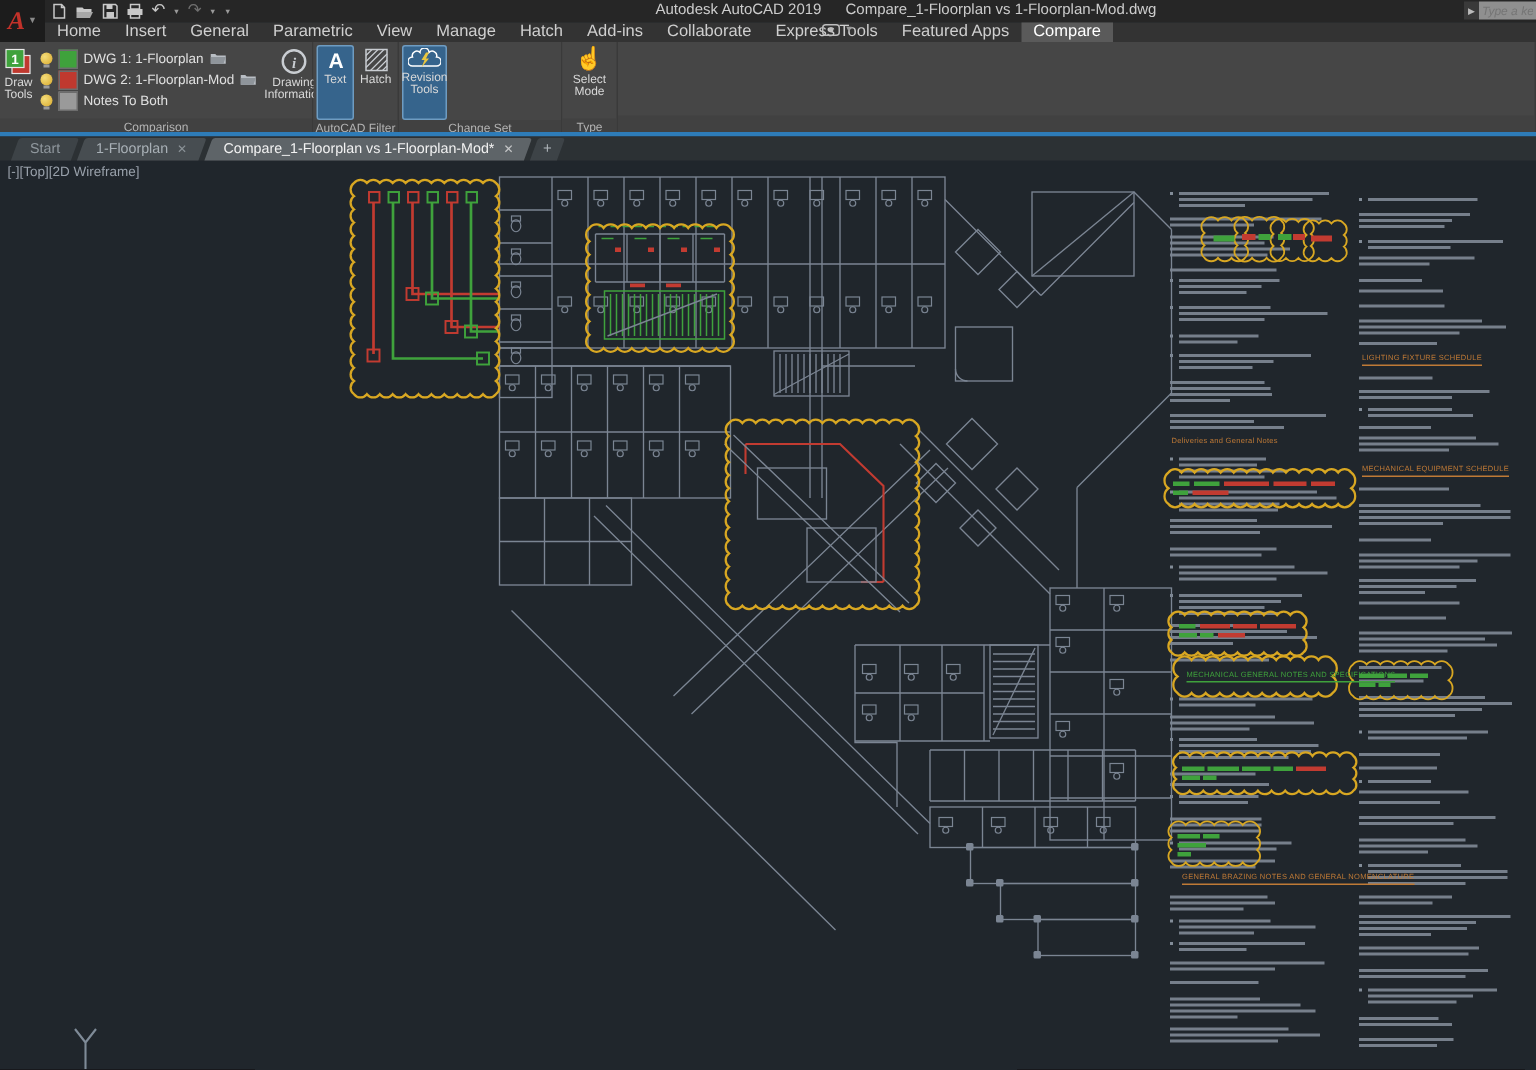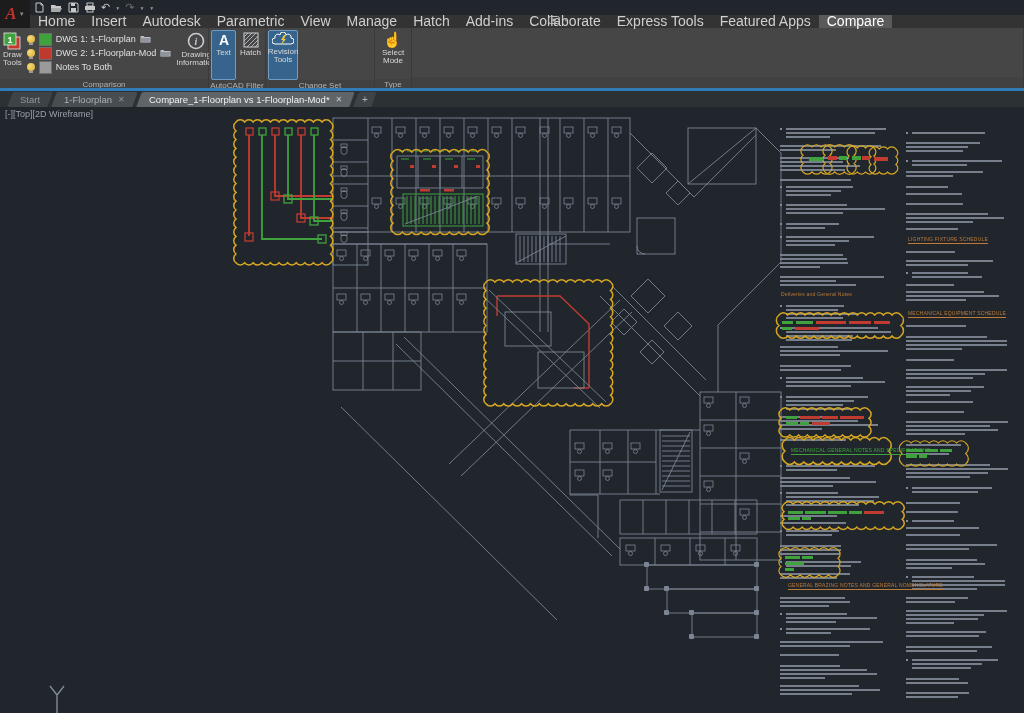--- a/index.html
+++ b/index.html
@@ -17,21 +17,21 @@
   #qat .txticon{font-size:11px;line-height:11px;}
   #qat .dim{color:#6f6f6f;}
   #qat .mini{font-size:5px;color:#9a9a9a;}
   #titles{position:absolute;left:437px;top:1px;display:flex;gap:16px;color:#cccccc;font-size:10px;white-space:nowrap;}
   #search{position:absolute;right:0;top:1px;display:flex;height:12px;z-index:21;}
   #search .btn{width:10px;background:#3a3a3a;color:#bbb;font-size:6px;display:flex;align-items:center;justify-content:center;}
   #search input{width:34px;height:12px;border:0;background:#8f8f8f;font-style:italic;font-size:8px;
       color:#2e2e2e;padding:0 2px;font-family:"Liberation Sans",sans-serif;outline:none;}
   
   #ribbon-tabs{position:absolute;left:30px;top:15px;height:13px;display:flex;z-index:21;}
-  .rtab{padding:0 8px;font-size:14px;line-height:13px;color:#cfcfcf;}
+  .rtab{padding:0 8px;font-size:11px;line-height:13px;color:#cfcfcf;}
   .rtab.active{background:#5a5a5a;color:#ffffff;}
   #screencast{position:absolute;left:548px;top:16px;display:flex;align-items:center;gap:3px;z-index:21;color:#bdbdbd;}
   #screencast .caret{font-size:6px;color:#9a9a9a;}
   
   #ribbon{position:absolute;left:0;top:28px;width:1024px;height:60px;background:#464646;z-index:20;display:flex;}
   .panel{display:flex;flex-direction:column;border-right:1px solid #3a3a3a;background:#464646;}
   .panel .content{flex:1;display:flex;align-items:flex-start;padding:2px 2px 0 2px;}
   .panel .plabel{height:11px;font-size:8px;color:#b3b3b3;text-align:center;line-height:11px;background:#414141;}
   .bigbtn{width:30px;min-height:47px;display:flex;flex-direction:column;align-items:center;gap:1px;
           font-size:8px;color:#d8d8d8;text-align:center;line-height:8px;padding:2px 1px 0 1px;border-radius:2px;}
@@ -525,20 +525,30 @@
       <div class="chip" style="left: 788px; top: 517px; width: 12px; height: 3px; background: rgb(63, 162, 60);"></div>
       <div class="chip" style="left: 802px; top: 517px; width: 9px; height: 3px; background: rgb(63, 162, 60);"></div>
       <div class="chip" style="left: 785px; top: 556px; width: 15px; height: 3px; background: rgb(63, 162, 60);"></div>
       <div class="chip" style="left: 802px; top: 556px; width: 11px; height: 3px; background: rgb(63, 162, 60);"></div>
       <div class="chip" style="left: 785px; top: 562px; width: 19px; height: 3px; background: rgb(63, 162, 60);"></div>
       <div class="chip" style="left: 785px; top: 568px; width: 9px; height: 3px; background: rgb(63, 162, 60);"></div>
     </div>
 
   <div id="vpcontrols">[-][Top][2D Wireframe]</div>
 
+  <div id="titlebar">
+    <div id="titles">
+      <span>Autodesk AutoCAD 2019</span>
+      <span>Compare_1-Floorplan vs 1-Floorplan-Mod.dwg</span>
+    </div>
+    <div id="search">
+      <div class="btn">▶</div>
+      <input placeholder="Type a ke" style="">
+    </div>
+  </div>
   <div id="qat">
     <svg width="11" height="11" viewBox="0 0 11 11">
       <path d="M2 1h5l2 2v7H2z" fill="none" stroke="#c8c8c8"></path>
         <path d="M7 1v2h2" fill="none" stroke="#c8c8c8"></path>
     </svg>
     <svg width="13" height="10" viewBox="0 0 13 10">
       <path d="M1 2h4l1 1h5v2H1z" fill="#c8c8c8"></path>
         <path d="M1 5h11l-2 4H1z" fill="#a8a8a8"></path>
     </svg>
     <svg width="11" height="11" viewBox="0 0 11 11">
@@ -555,21 +565,21 @@
       <span class="mini">▼</span>
     <span class="txticon dim">↷</span>
       <span class="mini dim">▼</span>
     <span class="mini">▼</span>
   </div>
 
   <div id="menubar"></div>
   <div id="ribbon-tabs">
       <span class="rtab">Home</span>
       <span class="rtab">Insert</span>
-      <span class="rtab">Autodesk</span>
+      <span class="rtab">General</span>
       <span class="rtab">Parametric</span>
       <span class="rtab">View</span>
       <span class="rtab">Manage</span>
       <span class="rtab">Hatch</span>
       <span class="rtab">Add-ins</span>
       <span class="rtab">Collaborate</span>
       <span class="rtab">Express Tools</span>
       <span class="rtab">Featured Apps</span>
       <span class="rtab active">Compare</span>
     </div>

